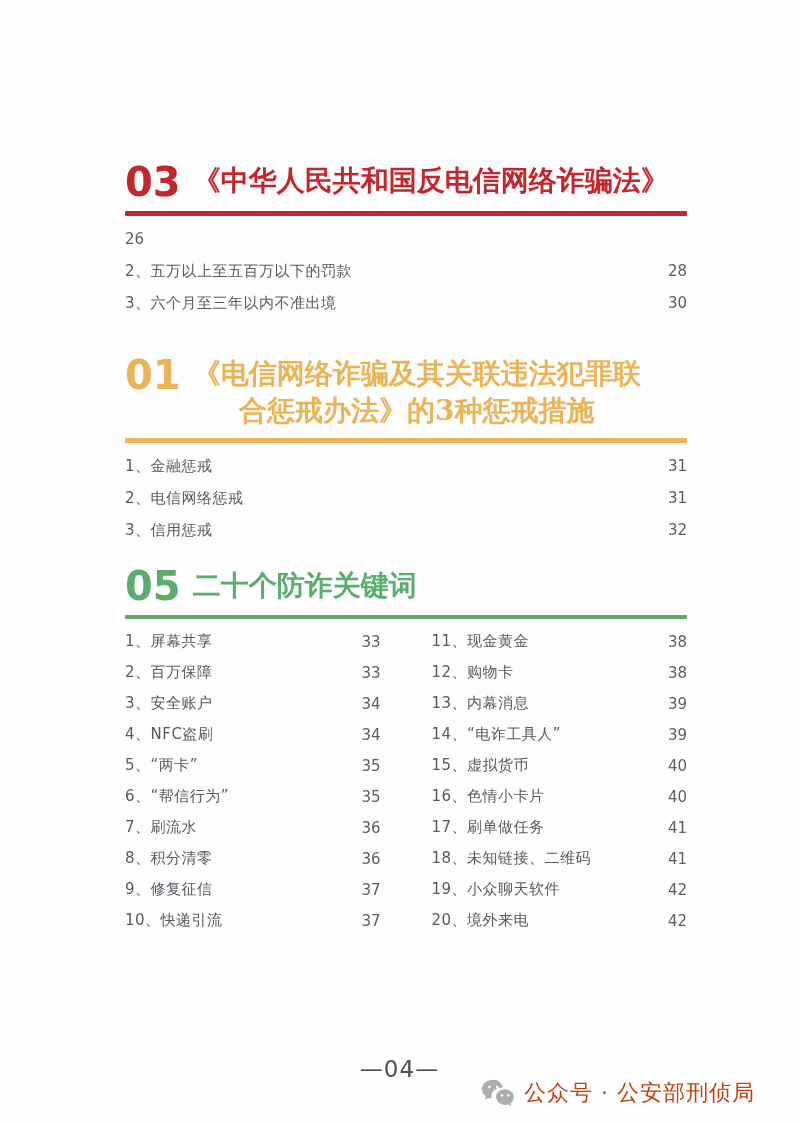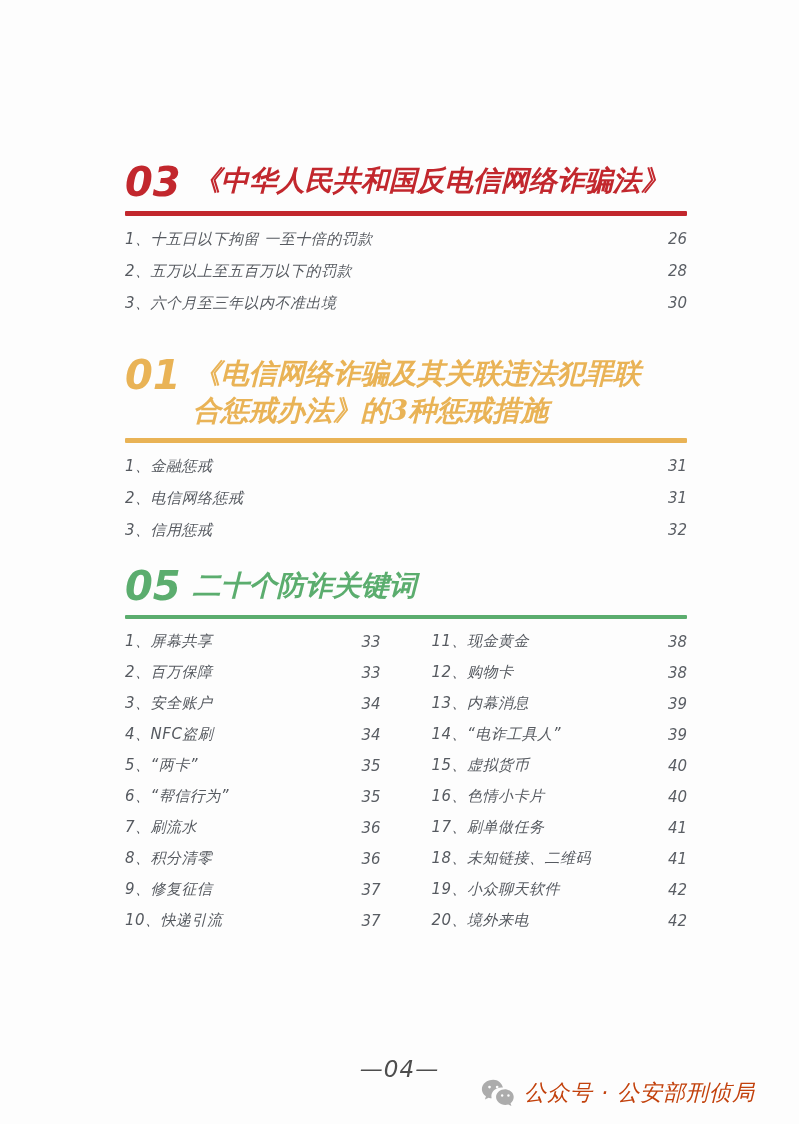--- a/index.html
+++ b/index.html
@@ -5,21 +5,20 @@
   * { margin: 0; padding: 0; box-sizing: border-box; }
   html,body { background: #e9e9e9; }
   .page {
     position: relative;
     width: 799px;
     height: 1124px;
     margin: 0 auto;
     background: #fdfdfd;
     font-family: "DejaVu Sans", "Liberation Sans", sans-serif;
     overflow: hidden;
-    font-style: italic;
   }
   .content {
     position: absolute;
     left: 125px;
     top: 162px;
     width: 562px;
   }
   .section-heading { display: flex; align-items: flex-start; }
   .section-num {
     font-family: "DejaVu Sans", sans-serif;
@@ -28,20 +27,21 @@
     line-height: 40px;
     letter-spacing: 0px;
     margin-right: 12px;
     flex: 0 0 auto;
   }
   .section-title {
     font-family: "DejaVu Serif", "Liberation Serif", serif;
     font-weight: bold;
     font-size: 28px;
     line-height: 37px;
+    text-align: center;
   }
   .section-title.single { line-height: 40px; }
   .divider { height: 5px; margin-top: 9px; border-radius: 1px; }
   .sec-red  .section-num, .sec-red  .section-title { color: #C2272D; }
   .sec-red  .divider { background: #C2272D; }
   .sec-gold .section-num, .sec-gold .section-title { color: #E9B356; }
   .sec-gold .divider { background: #E9B356; }
   .sec-green .section-num, .sec-green .section-title { color: #5BAD6E; }
   .sec-green .divider { background: #5BAD6E; height: 4px; }
   .items { margin-top: 7px; }
@@ -95,21 +95,20 @@
     <div class="sec-red">
       <div class="section-heading">
         <div class="section-num">03</div>
         <div class="section-title">
           <div>《中华人民共和国反电信网络诈骗法》</div>
         </div>
       </div>
       <div class="divider"></div>
       <div class="items">
         <div class="row">
-          <span class="lbl">1、十五日以下拘留 一至十倍的罚款</span>
           <span class="pg">26</span>
         </div>
         <div class="row">
           <span class="lbl">2、五万以上至五百万以下的罚款</span>
           <span class="pg">28</span>
         </div>
         <div class="row">
           <span class="lbl">3、六个月至三年以内不准出境</span>
           <span class="pg">30</span>
         </div>

